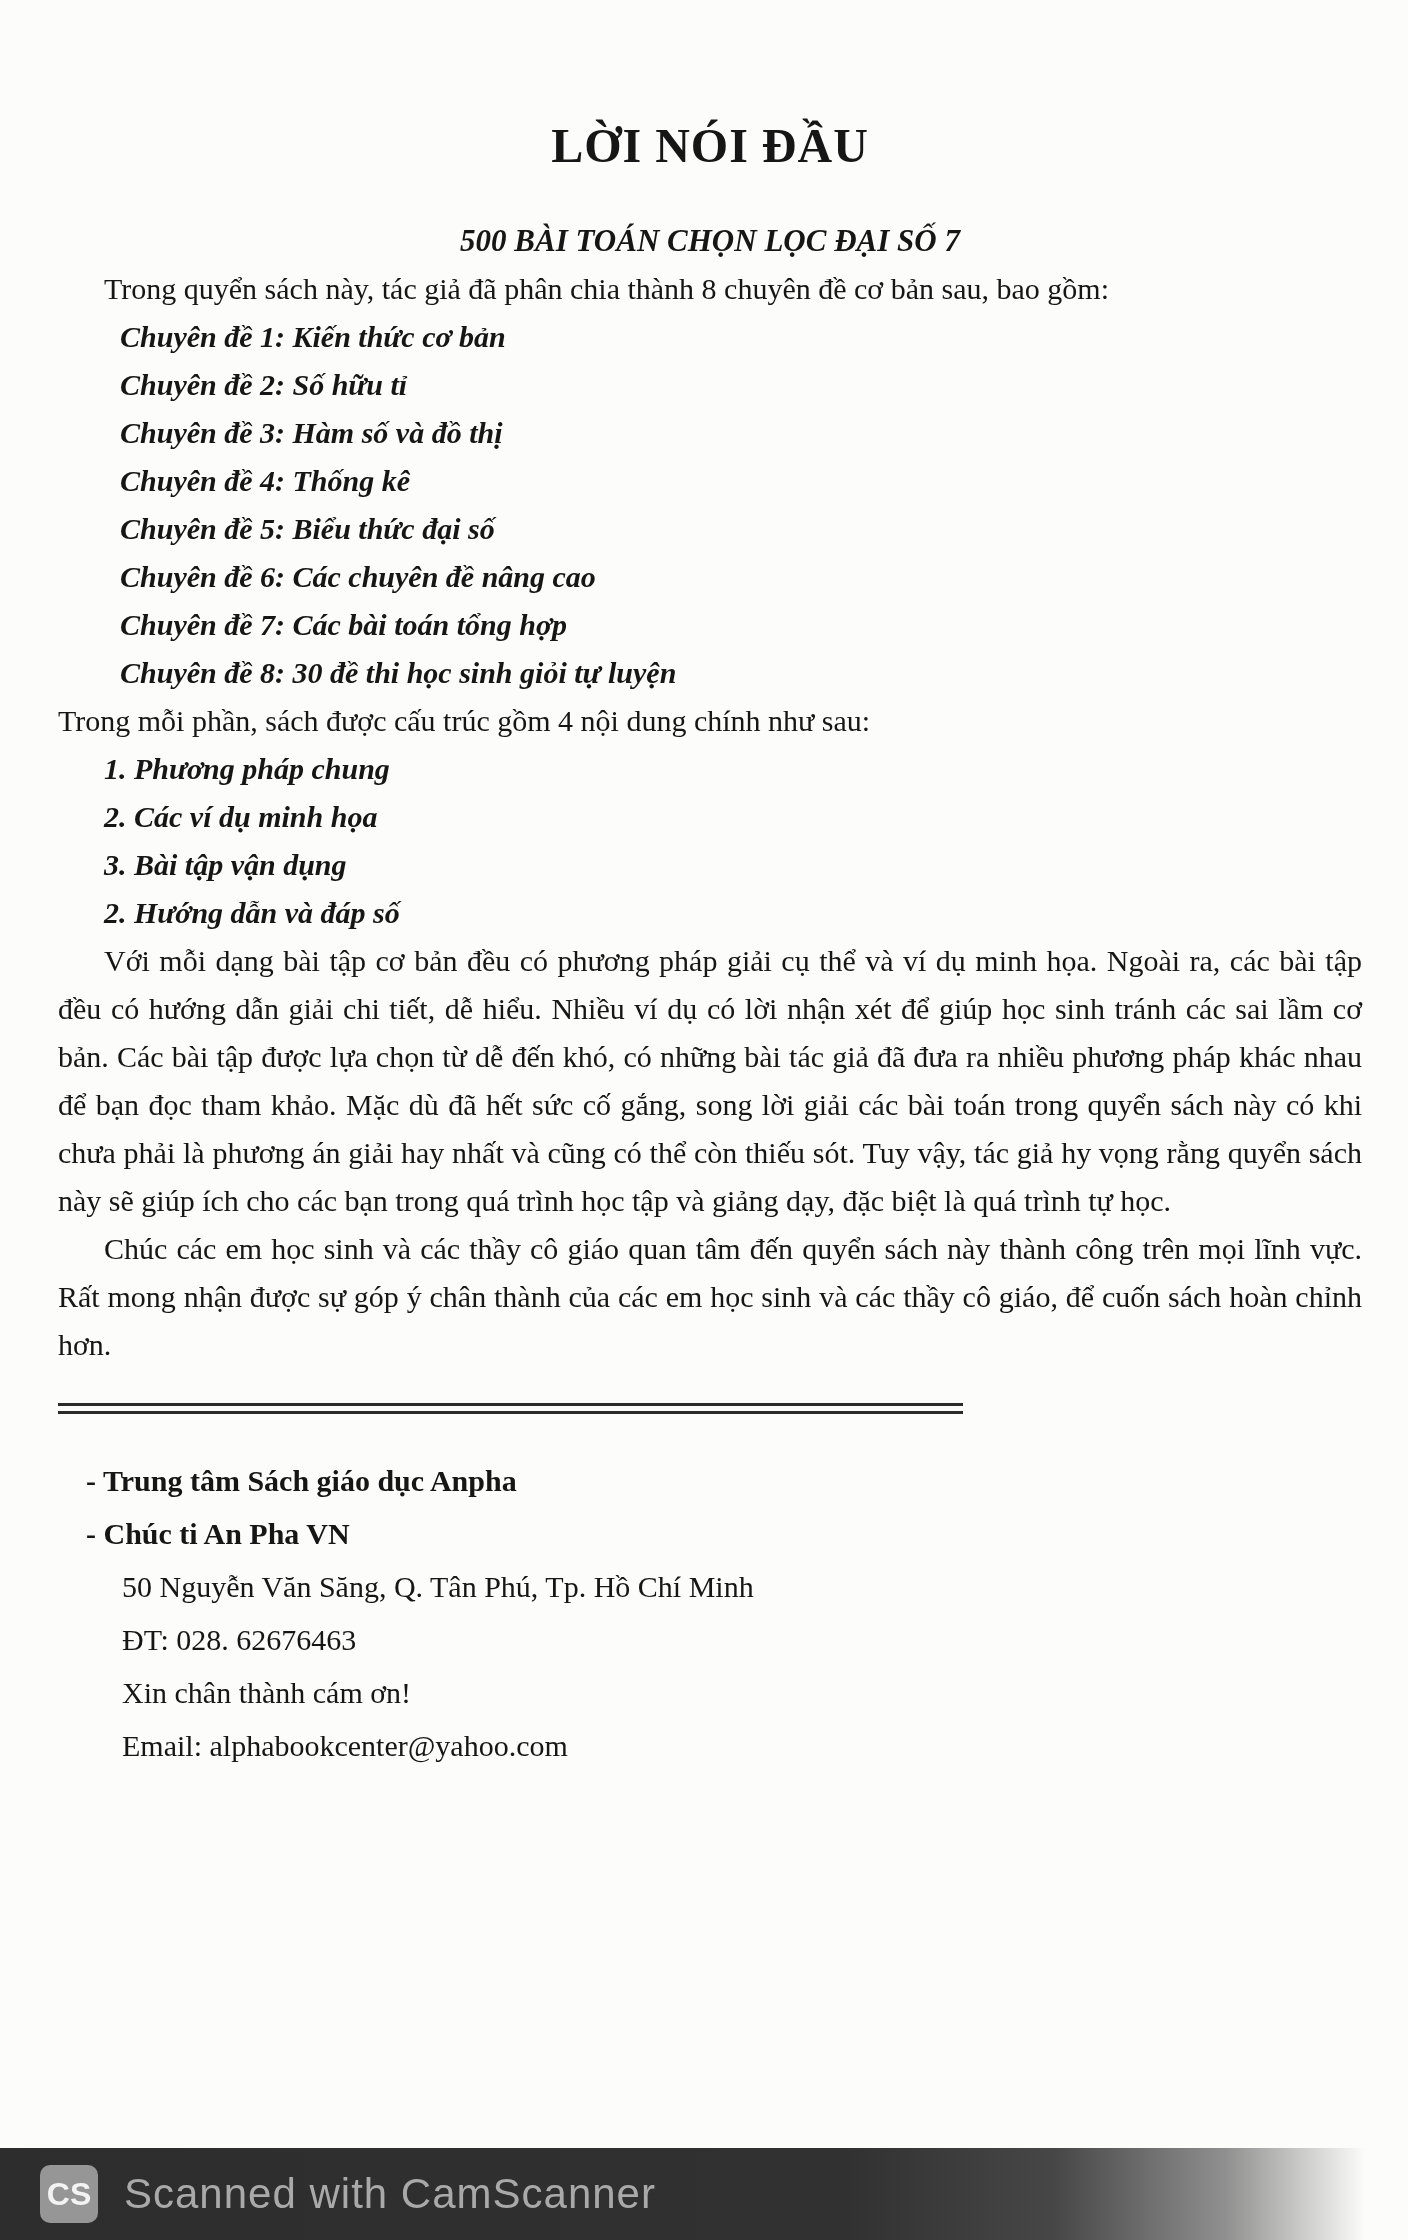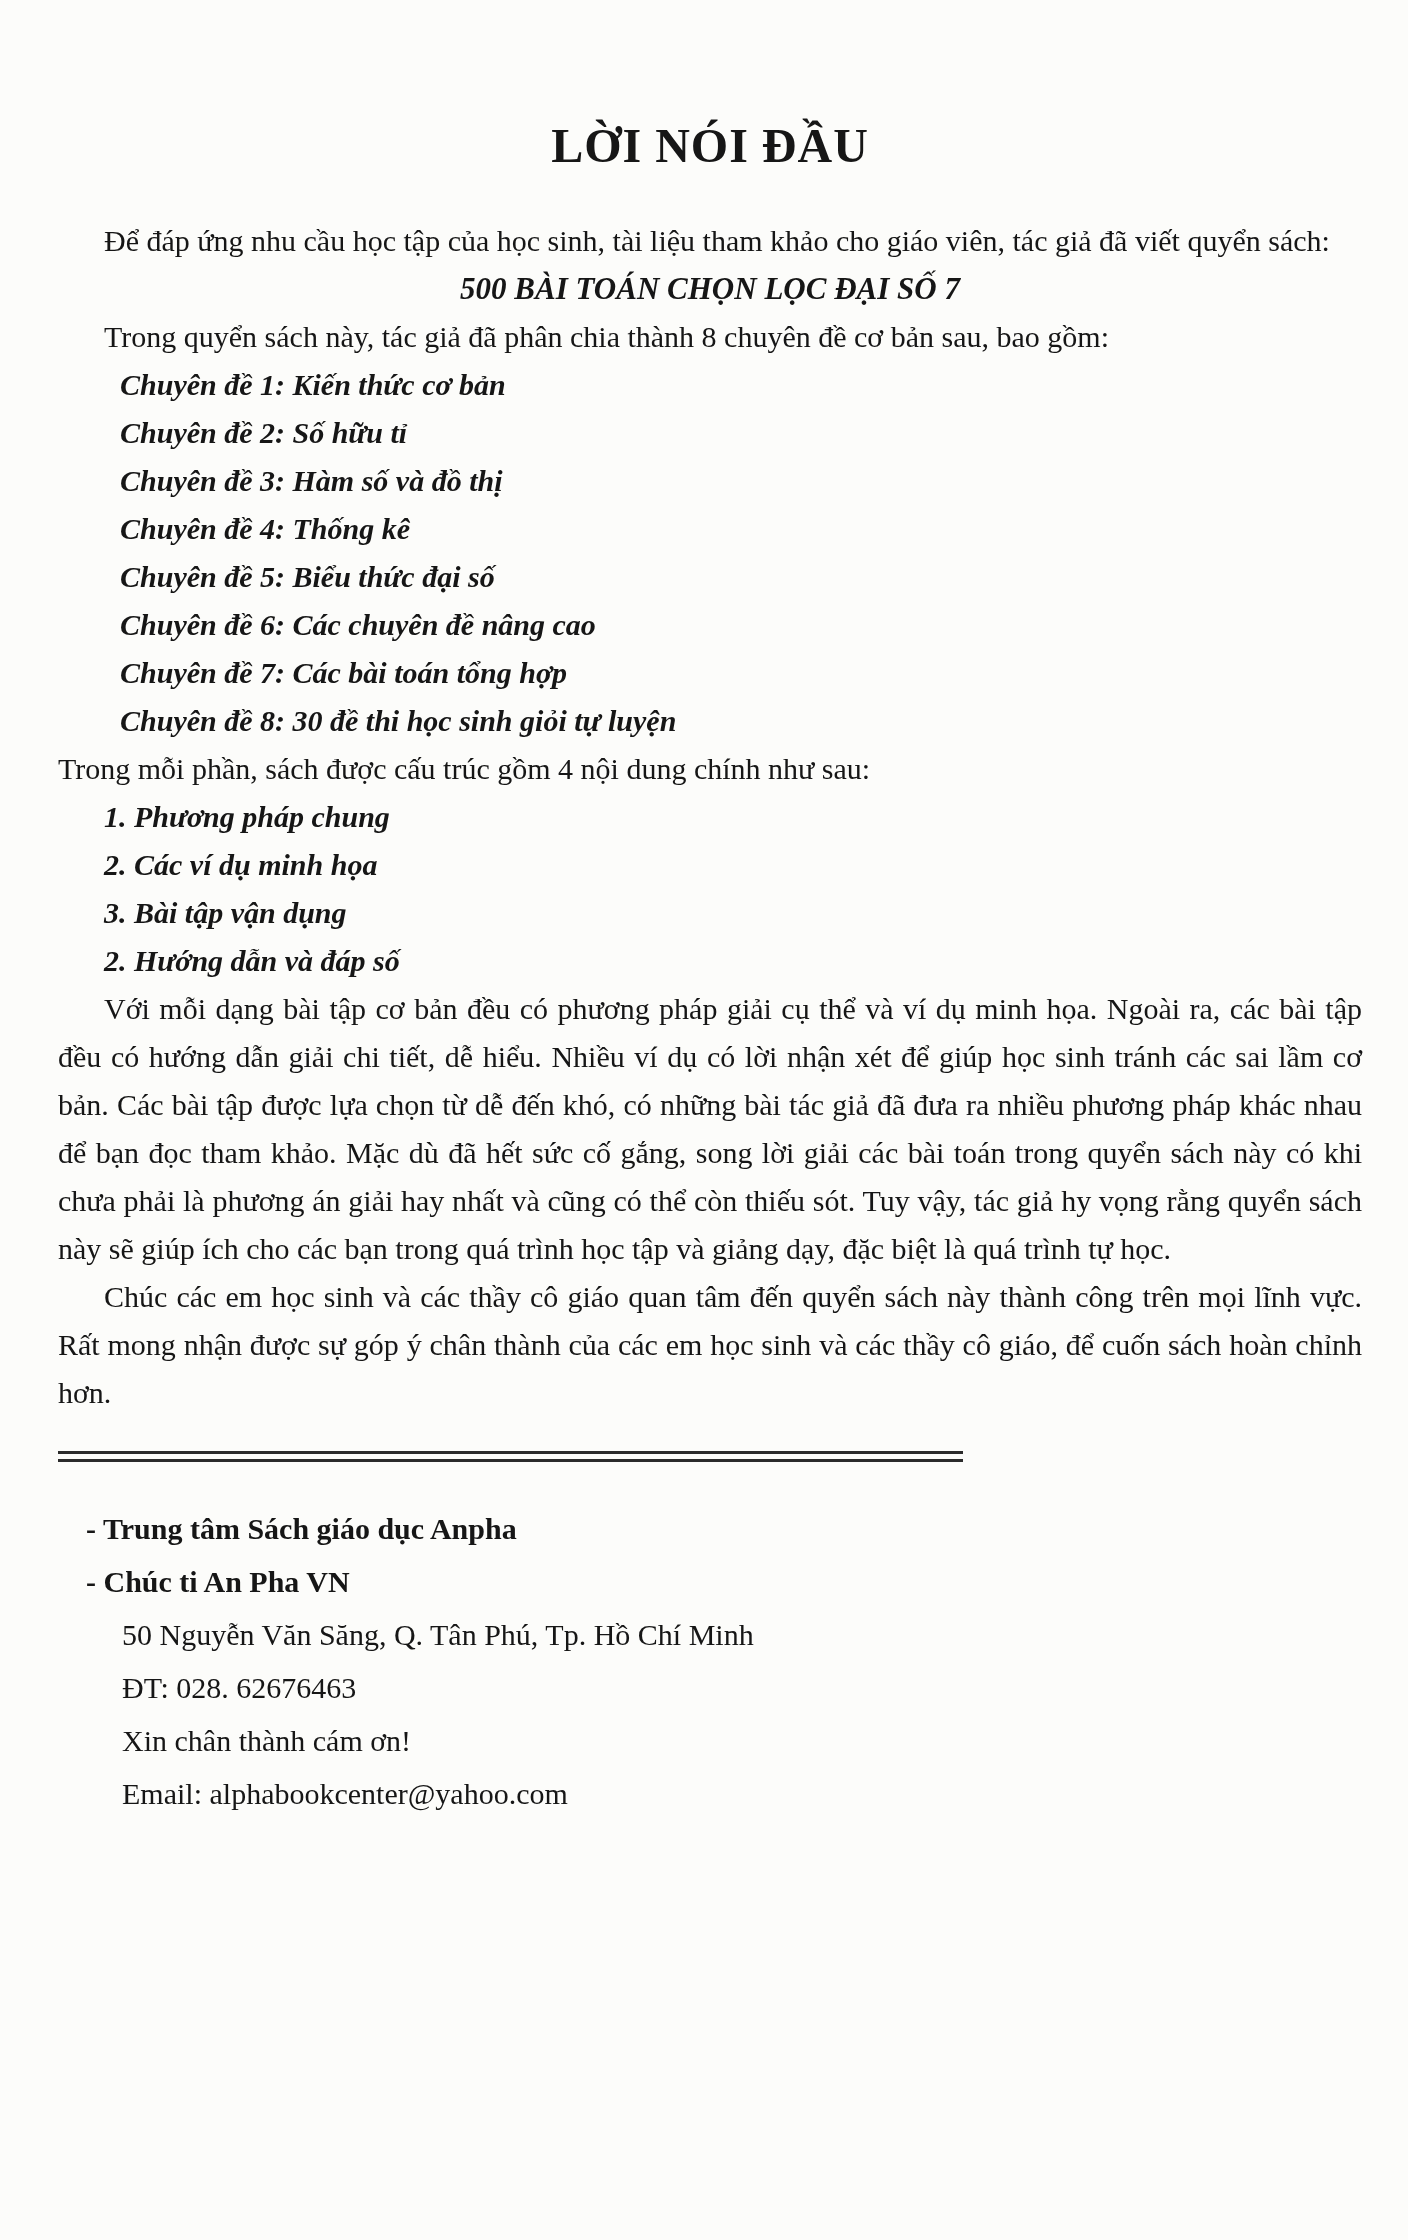--- a/index.html
+++ b/index.html
@@ -82,21 +82,20 @@
   }
 </style>
 </head>
 <body>
 
 <div class="page">
   <div class="content">
 
     <h1 class="doc-title">LỜI NÓI ĐẦU</h1>
 
-    <p class="para">Để đáp ứng nhu cầu học tập của học sinh, tài liệu tham khảo cho giáo viên, tác giả đã viết quyển sách:</p>
 
     <p class="book-title">500 BÀI TOÁN CHỌN LỌC ĐẠI SỐ 7</p>
 
     <p class="para">Trong quyển sách này, tác giả đã phân chia thành 8 chuyên đề cơ bản sau, bao gồm:</p>
 
     <div>
       <p class="topic">Chuyên đề 1: Kiến thức cơ bản</p>
       <p class="topic">Chuyên đề 2: Số hữu tỉ</p>
       <p class="topic">Chuyên đề 3: Hàm số và đồ thị</p>
       <p class="topic">Chuyên đề 4: Thống kê</p>
@@ -124,13 +123,17 @@
       <p class="org">- Trung tâm Sách giáo dục Anpha</p>
       <p class="org">- Chúc ti An Pha VN</p>
       <p class="detail">50 Nguyễn Văn Săng, Q. Tân Phú, Tp. Hồ Chí Minh</p>
       <p class="detail">ĐT: 028. 62676463</p>
       <p class="detail">Xin chân thành cám ơn!</p>
       <p class="detail">Email: alphabookcenter@yahoo.com</p>
     </div>
 
   </div>
 
+  <div class="scanbar">
+    <div class="cs-logo">CS</div>
+    <div class="scan-text">Scanned with CamScanner</div>
+  </div>
 </div>
 
 </body></html>

